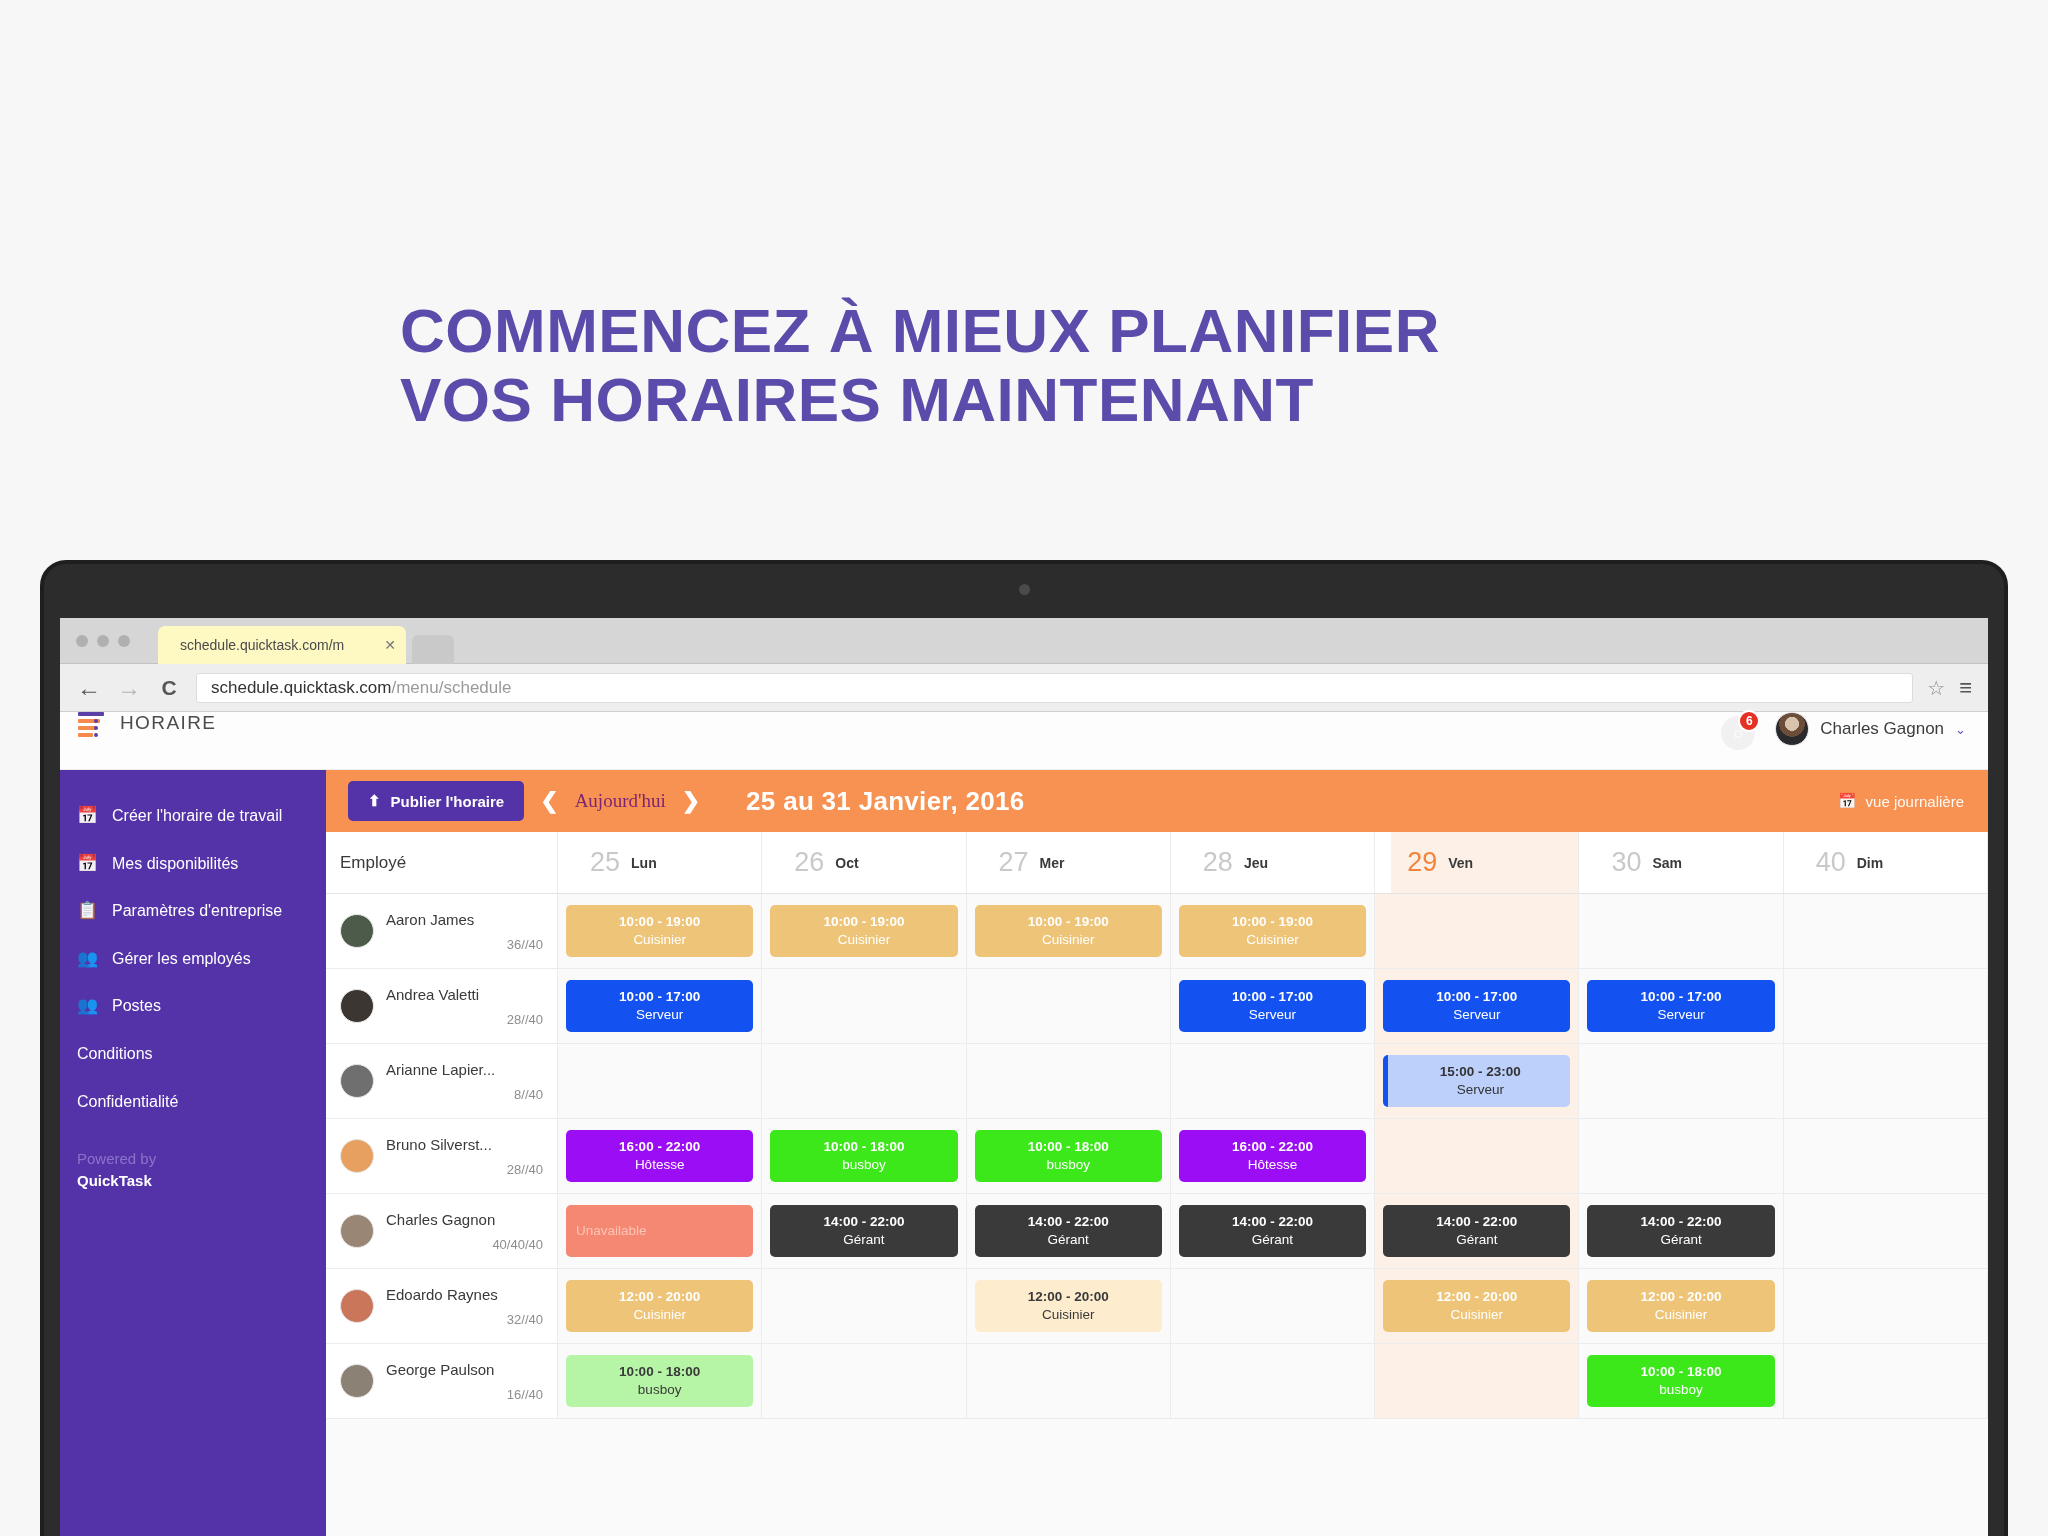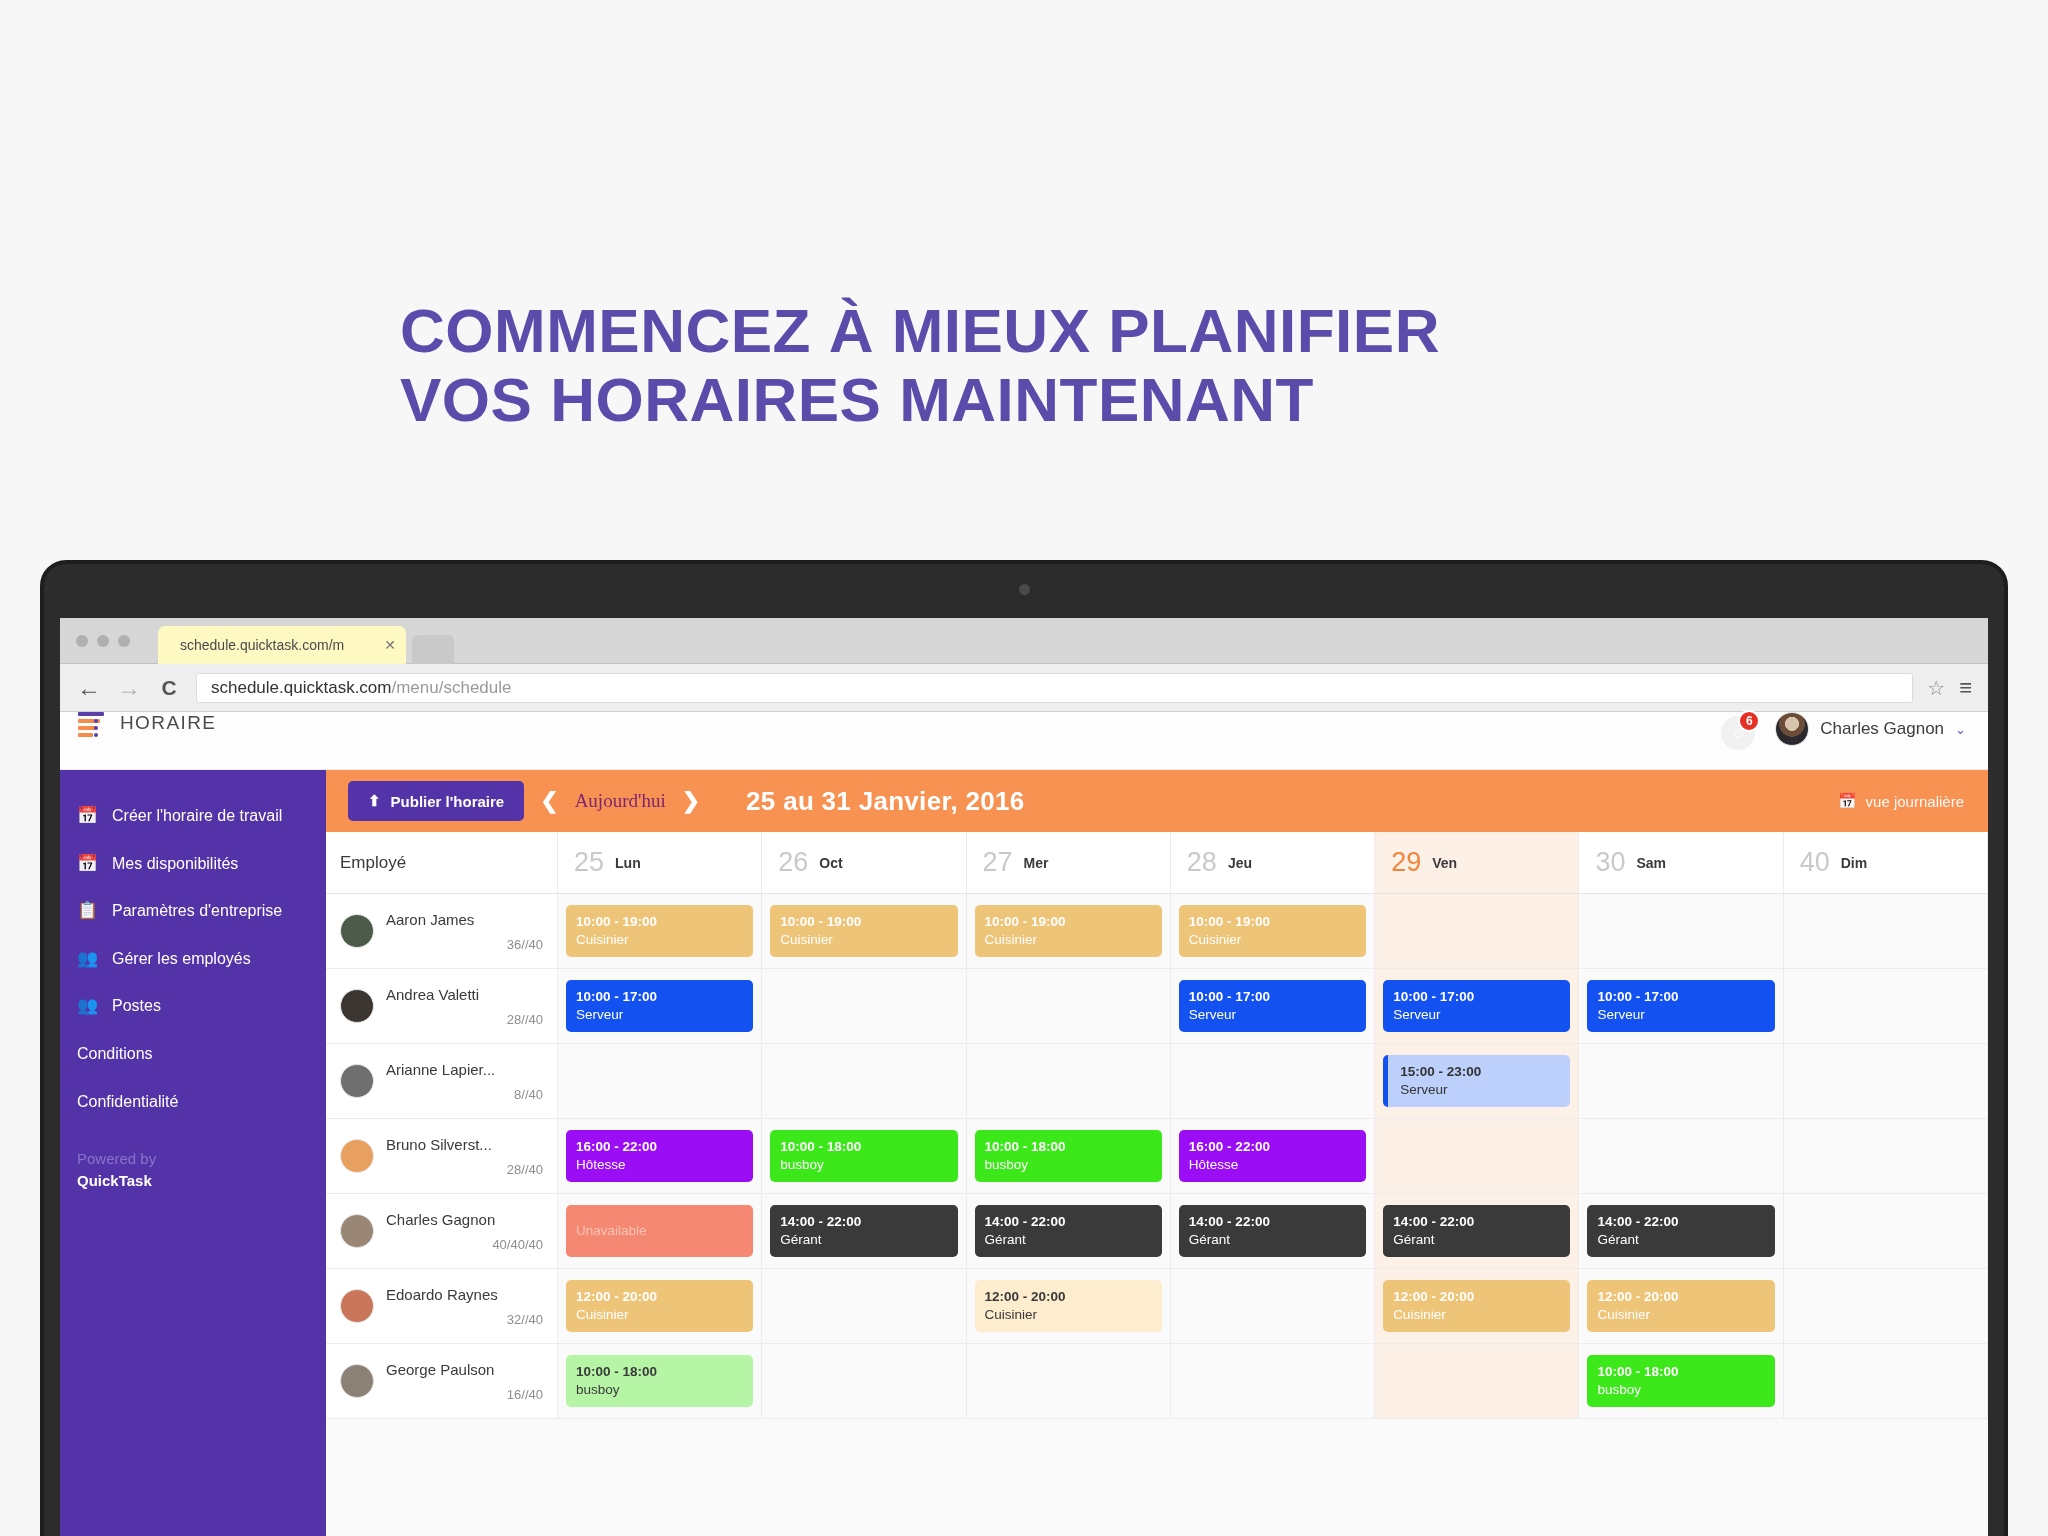--- a/index.html
+++ b/index.html
@@ -226,36 +226,37 @@
   .tb-spacer { flex: 1; }
   .dayview-btn {
     color: #fff; font-size: 15px;
     display: flex; align-items: center; gap: 9px;
     opacity: .95;
   }
 
   
   .grid { flex: 1; display: flex; flex-direction: column; background: #fafafa; overflow: hidden; }
   .grid-row { display: flex; border-bottom: 1px solid #ececec; }
-  .grid-head { background: #ffffff; height: 62px; border-bottom: 1px solid #e4e4e4; }
+  .grid-head { background: #ffffff; height: 62px; border-bottom: 1px solid #e4e4e4; gap: 16px; }
   .cell-emp {
     width: 232px; flex-shrink: 0;
     border-right: 1px solid #ececec;
     background: #ffffff;
     padding: 0 14px;
     display: flex; align-items: center;
   }
   .grid-head .cell-emp { font-size: 17px; color: #3a3a3a; }
   .cell-day {
     flex: 1;
     border-right: 1px solid #ececec;
     display: flex; align-items: center;
     padding: 7px 8px;
     min-width: 0;
     background: #fafafa;
+    text-align: center;
   }
   .grid-head .cell-day { background: #ffffff; gap: 11px; padding-left: 16px; }
   .cell-day.today { background: #fdf0e6; }
   .grid-head .cell-day.today { background: #fdf0e6; }
   .dnum { font-size: 27px; color: #c9c9c9; font-weight: 400; }
   .cell-day.today .dnum { color: #f2853c; }
   .dname { font-size: 14px; color: #3a3a3a; font-weight: 700; }
 
   .emp-row { height: 75px; }
   .emp-left { display: flex; align-items: center; width: 100%; gap: 12px; }

